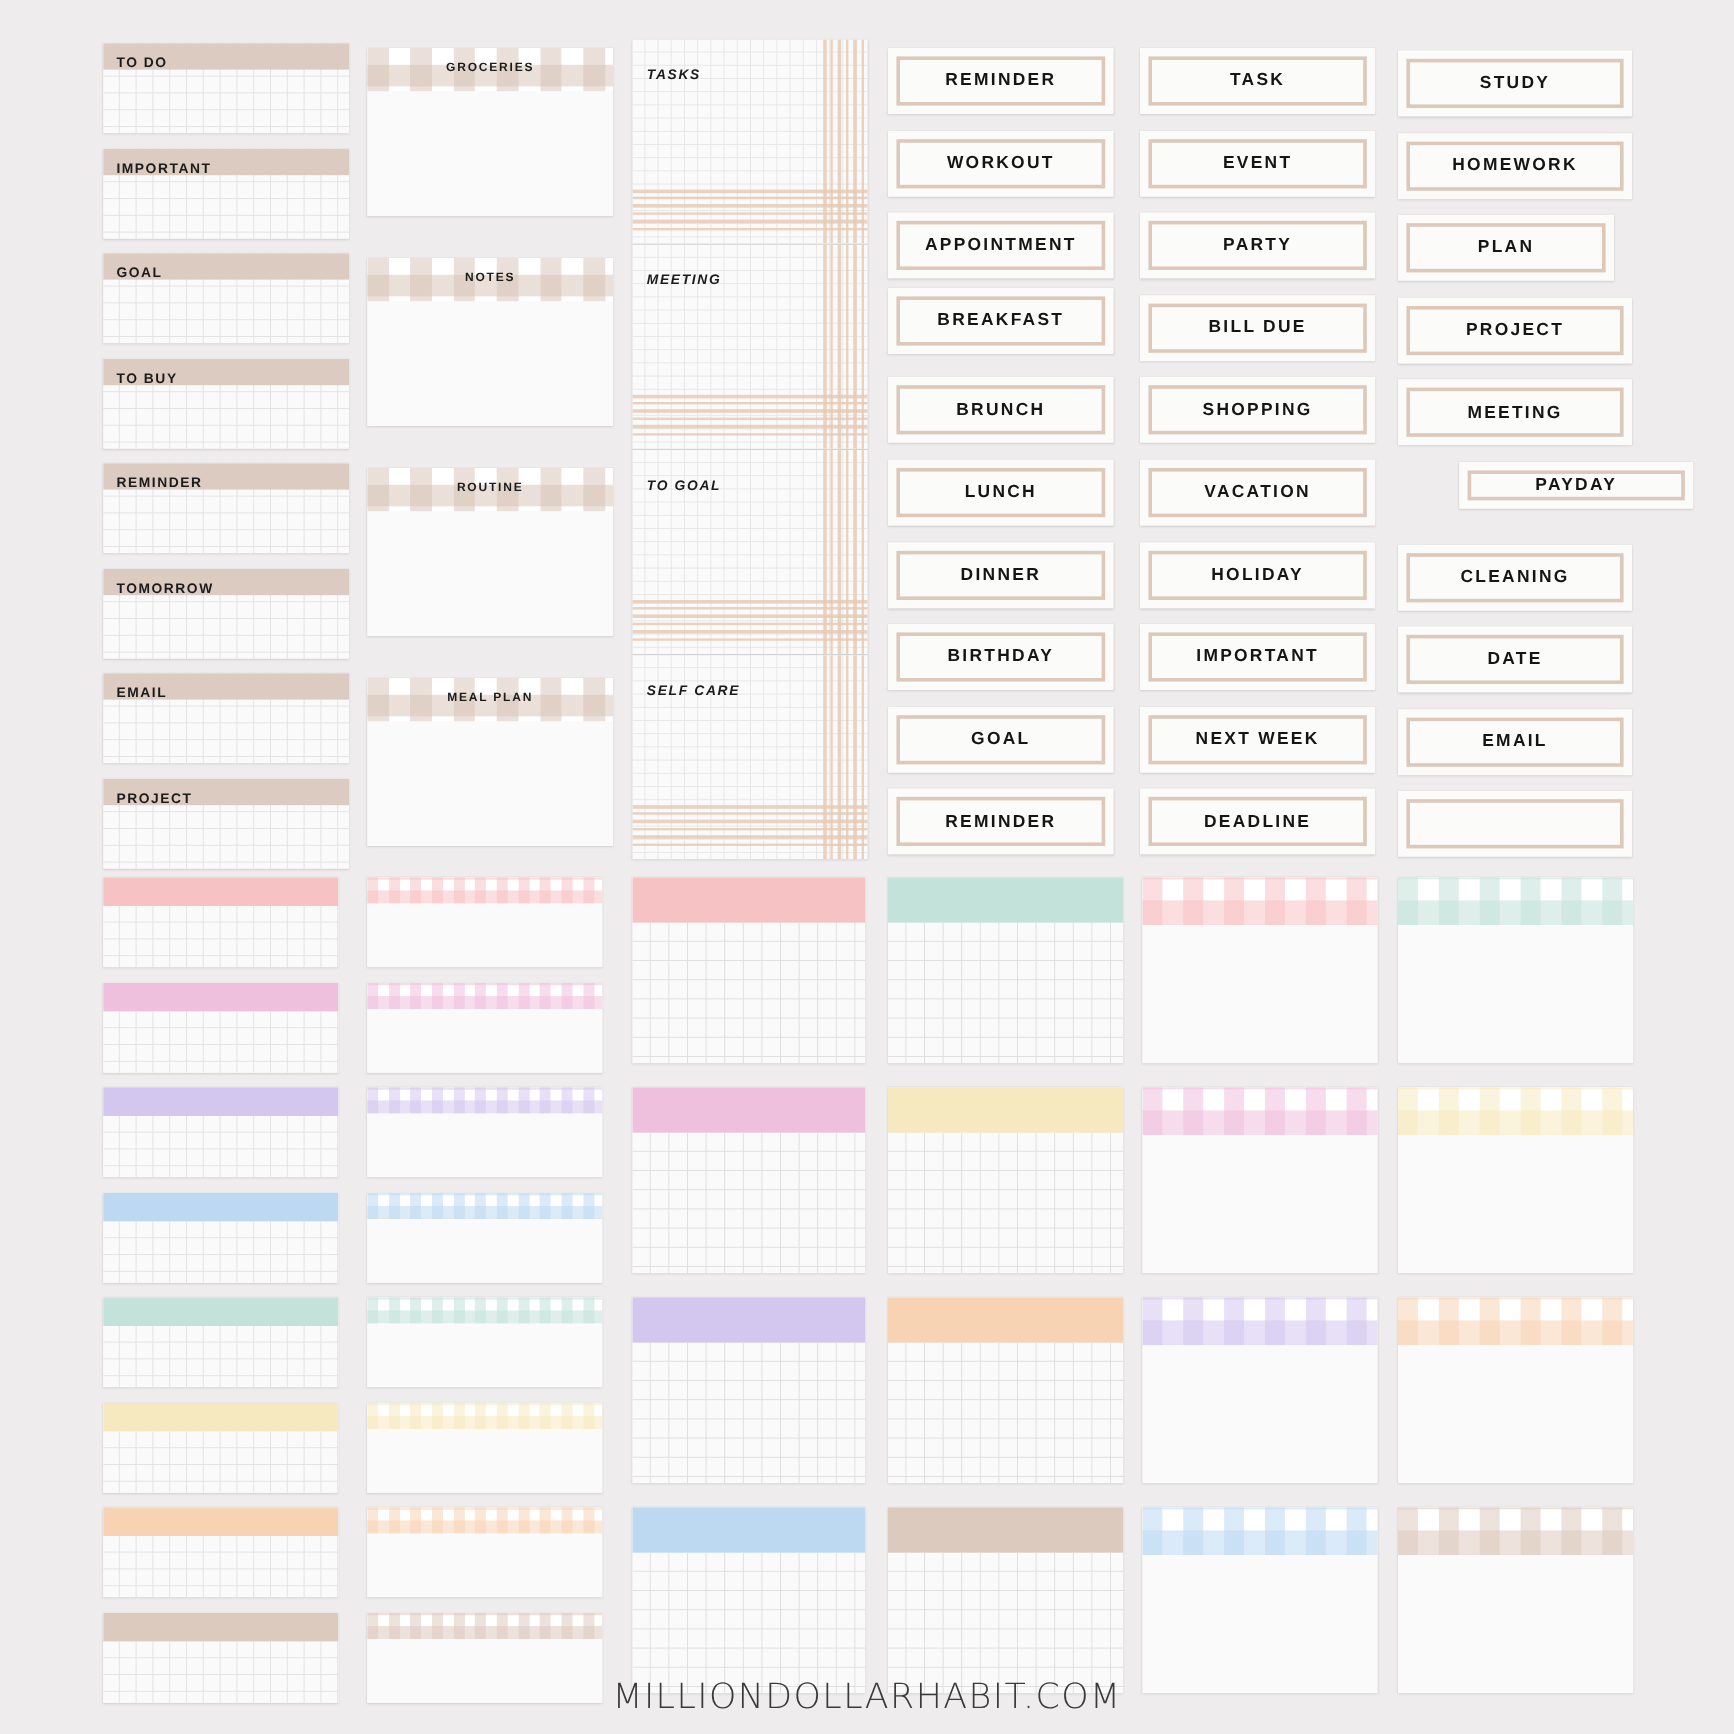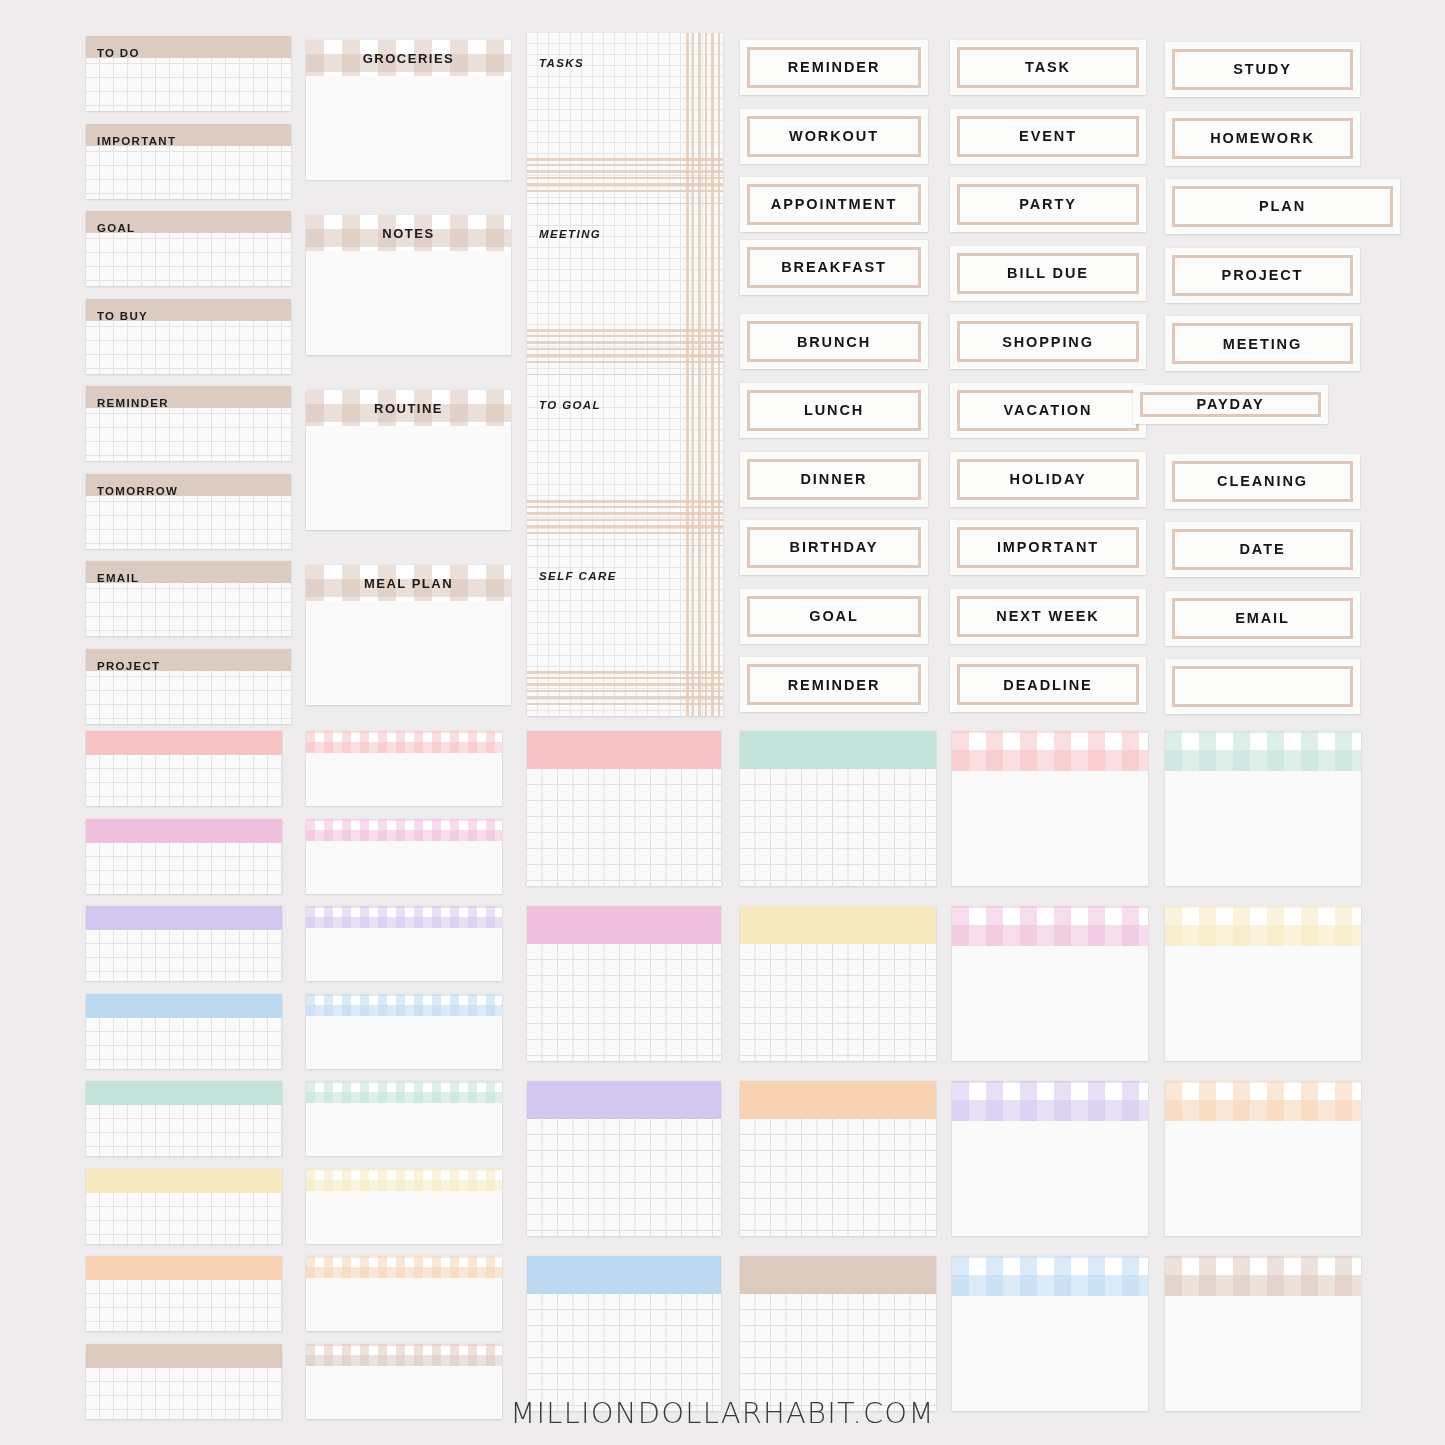--- a/index.html
+++ b/index.html
@@ -55,21 +55,21 @@
   .c1label{
     position:absolute;left:11px;top:12px;
     font-size:11.5px;font-weight:700;letter-spacing:1.3px;color:#1b1b1b;
     line-height:1;white-space:nowrap;
   }
   .ginghamband{
     position:absolute;left:0;top:0;width:100%;height:36px;
   }
   .c2label{
     position:absolute;left:0;top:12px;width:100%;text-align:center;
-    font-size:13px;font-weight:700;letter-spacing:1.5px;color:#1b1b1b;
+    font-size:10px;font-weight:700;letter-spacing:1.5px;color:#1b1b1b;
     line-height:1;
   }
   .plaid{position:absolute;inset:0;}
   .pl-h{position:absolute;left:0;width:100%;background:#e6cab6;opacity:.85;}
   .pl-v{position:absolute;top:0;height:100%;background:#e6cab6;opacity:.85;}
   .c3label{
     position:absolute;left:12px;top:25px;
     font-size:11.5px;font-weight:700;letter-spacing:1.4px;color:#1b1b1b;
     line-height:1;white-space:nowrap;z-index:4;
   }
@@ -320,33 +320,33 @@
     </div>
   <div id="col6">
       <div class="card tile" style="left:1165px;top:42px;width:195px;height:55px;">
         <div class="frame"></div>
         <div class="txt">STUDY</div>
       </div>
       <div class="card tile" style="left:1165px;top:110.6px;width:195px;height:55px;">
         <div class="frame"></div>
         <div class="txt">HOMEWORK</div>
       </div>
-      <div class="card tile" style="left:1165px;top:179.2px;width:235px;height:55px;">
+      <div class="card tile" style="left:1165px;top:179.2px;width:180px;height:55px;">
         <div class="frame"></div>
         <div class="txt">PLAN</div>
       </div>
       <div class="card tile" style="left:1165px;top:247.79999999999998px;width:195px;height:55px;">
         <div class="frame"></div>
         <div class="txt">PROJECT</div>
       </div>
       <div class="card tile" style="left:1165px;top:316.4px;width:195px;height:55px;">
         <div class="frame"></div>
         <div class="txt">MEETING</div>
       </div>
-      <div class="card tile" style="left:1133px;top:385px;width:195px;height:39px;">
+      <div class="card tile" style="left:1216px;top:385px;width:195px;height:39px;">
         <div class="frame"></div>
         <div class="txt">PAYDAY</div>
       </div>
       <div class="card tile" style="left:1165px;top:453.59999999999997px;width:195px;height:55px;">
         <div class="frame"></div>
         <div class="txt">CLEANING</div>
       </div>
       <div class="card tile" style="left:1165px;top:522.1999999999999px;width:195px;height:55px;">
         <div class="frame"></div>
         <div class="txt">DATE</div>

